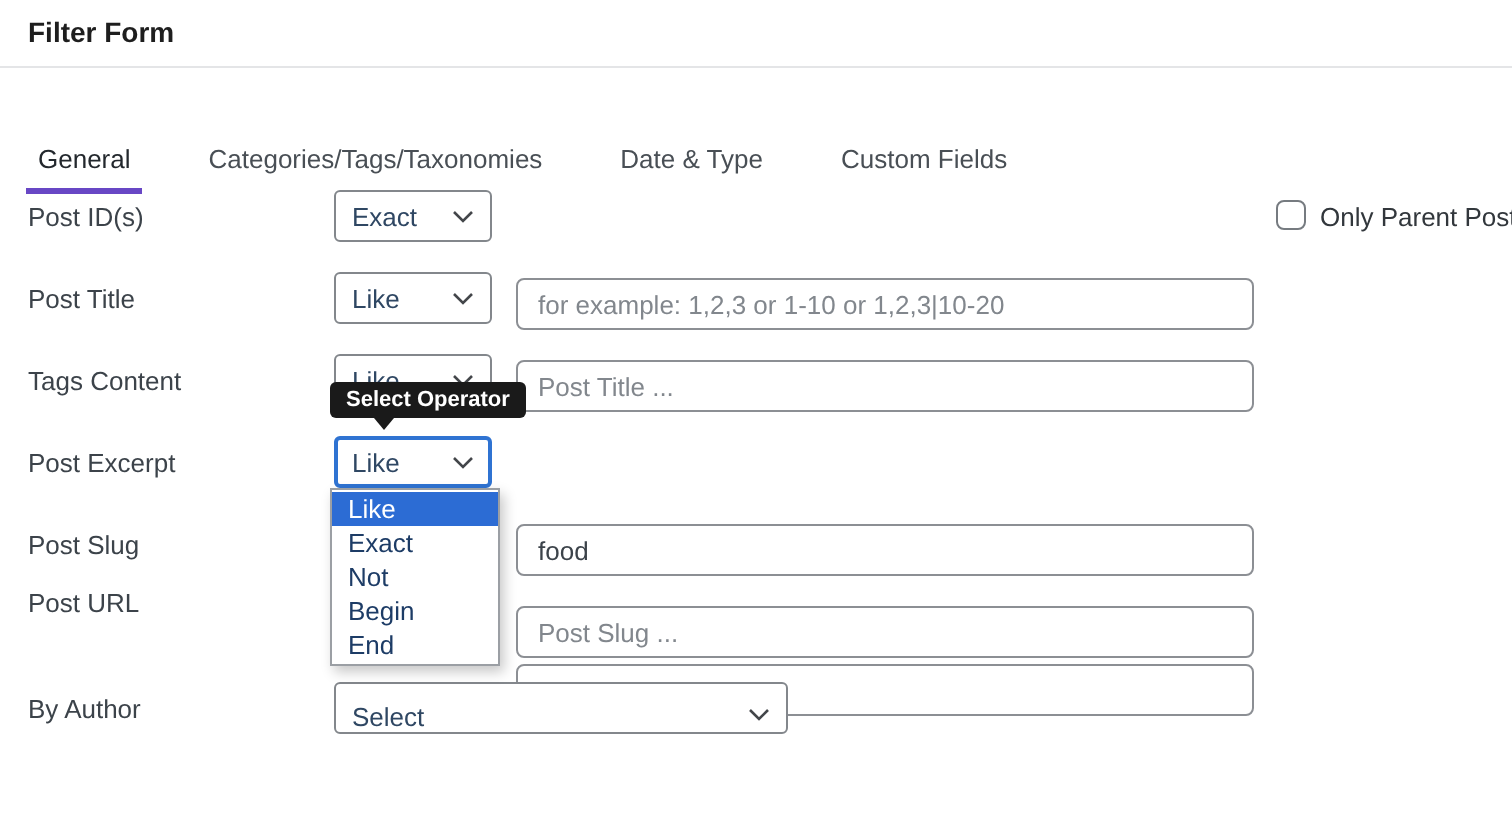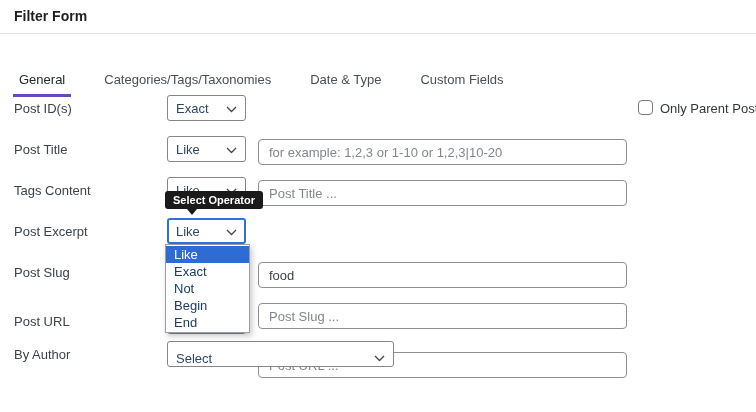--- a/index.html
+++ b/index.html
@@ -7,21 +7,21 @@
   .page{position:relative;width:756px;height:412px;background:#ffffff;}
 
   .title{position:absolute;left:14px;top:8px;font-size:14px;font-weight:700;color:#1e1e1e;}
   .divider{position:absolute;left:0;top:33px;width:756px;height:1px;background:#e4e5e7;}
 
   .tabs{position:absolute;left:13px;top:38px;display:flex;gap:27px;margin-top:28px;}
   .tab{font-size:13px;color:#494f55;padding:6px 6px 7px 6px;cursor:pointer;white-space:nowrap;}
   .tab.active{color:#23282d;border-bottom:3px solid #6847C5;}
 
   .row{position:absolute;left:0;width:756px;height:44px;}
-  .r1{top:95px}.r2{top:136px}.r3{top:177px}.r4{top:218px}.r5{top:259px}.r6{top:308px}.r7{top:341px}
+  .r1{top:95px}.r2{top:136px}.r3{top:177px}.r4{top:218px}.r5{top:259px}.r6{top:288px}.r7{top:341px}
 
   .flabel{position:absolute;left:14px;top:6px;font-size:13px;color:#3c434a;}
 
   .op-select{position:absolute;left:167px;top:0;width:79px;height:26px;box-sizing:border-box;
     border:1px solid #83878c;border-radius:3px;background:#fff;display:flex;align-items:center;
     justify-content:space-between;padding:0 8px;cursor:default;}
   .op-select .sel-text{font-size:13px;color:#2f4763;}
   .op-select.focused{border:2px solid #2F73D2;padding:0 7px;}
   .wide{width:227px;align-items:flex-end;}
 

